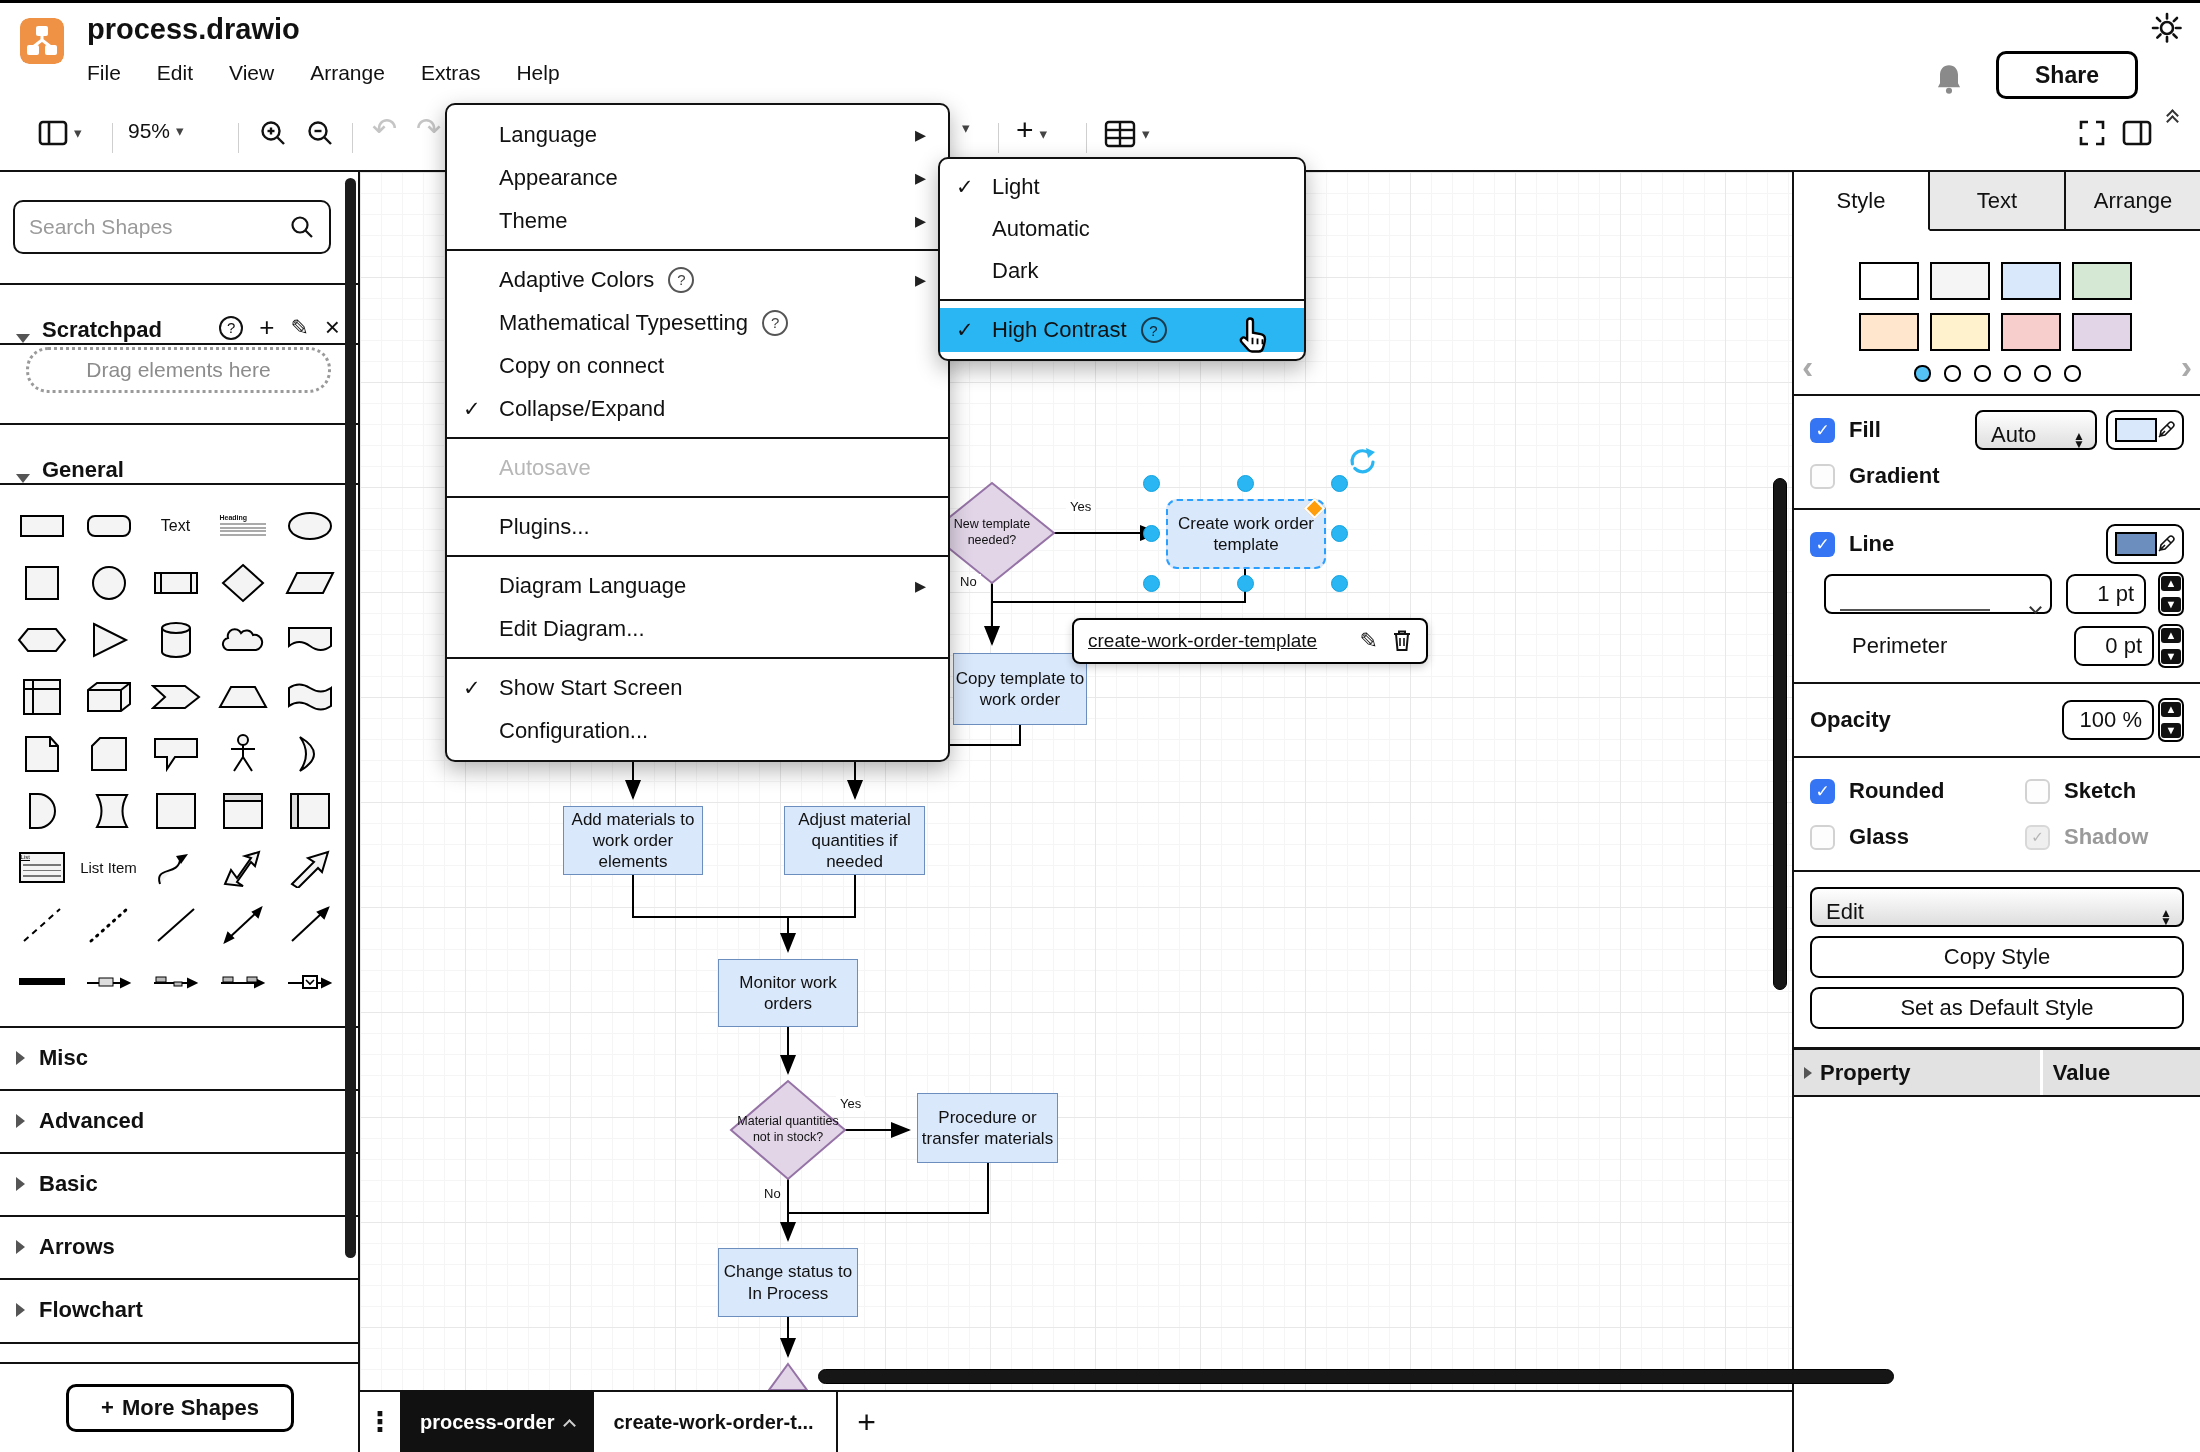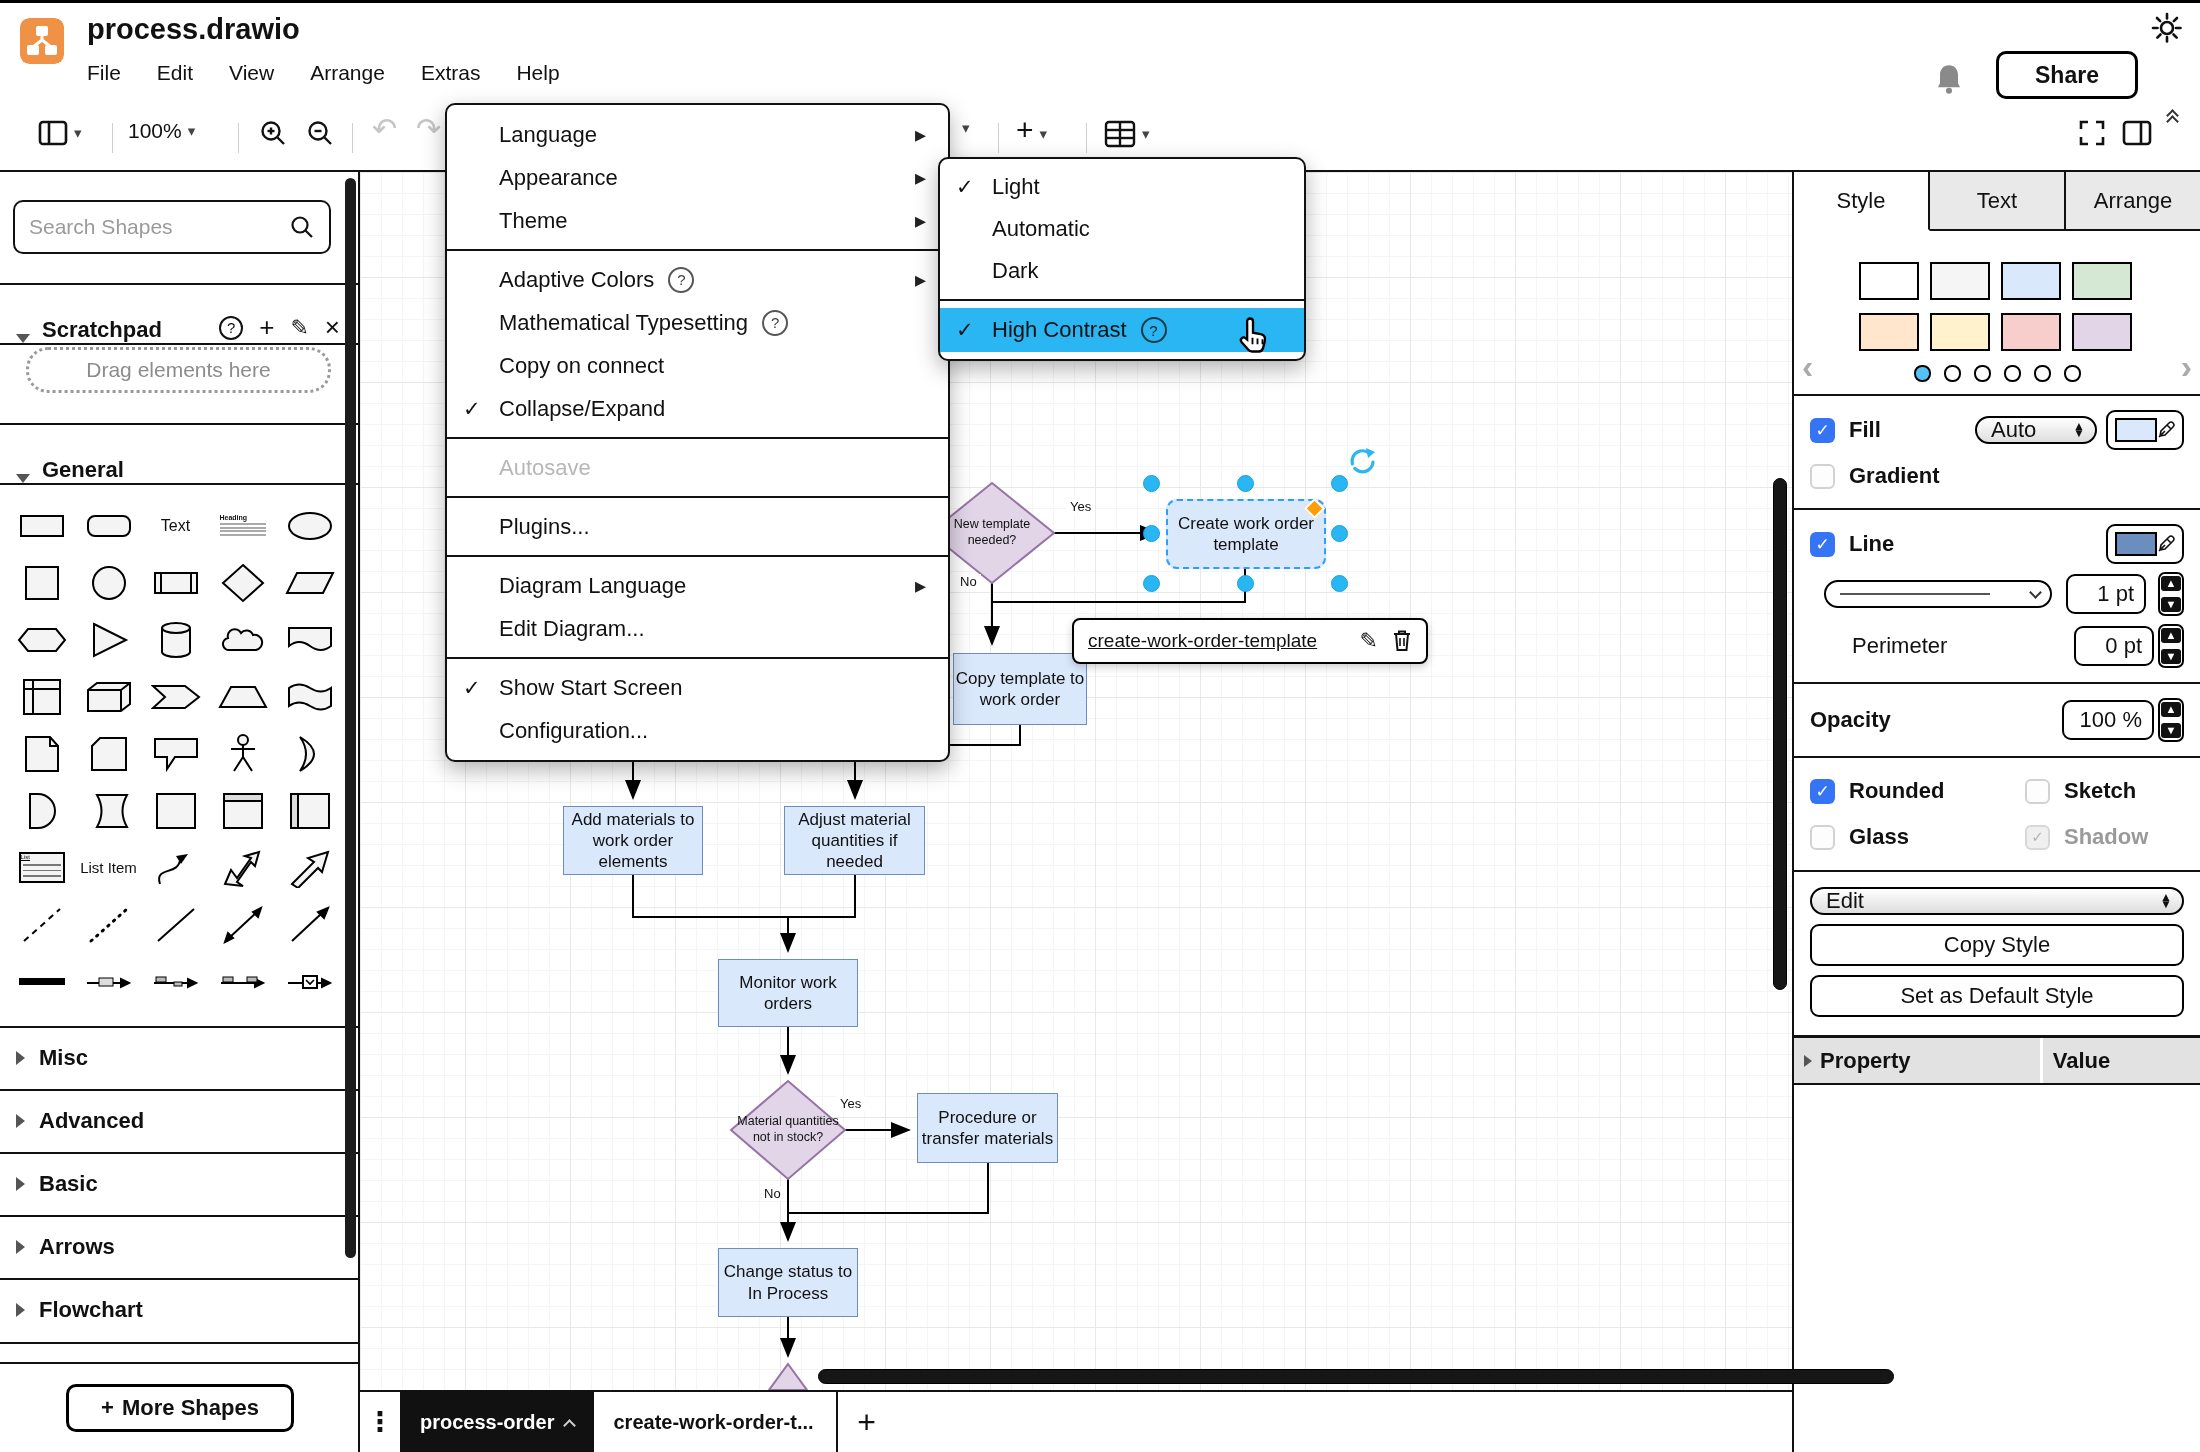--- a/index.html
+++ b/index.html
@@ -95,22 +95,22 @@
 .dots{position:absolute;left:0;top:186px;width:100%;display:flex;justify-content:center;gap:13px}
 .dot{width:17px;height:17px;border-radius:8px;border:2.5px solid #000;background:#fff}
 .dot.active{background:#54c2f5}
 .prow{display:flex;align-items:center;padding:0 16px}
 .psec{border-bottom:2px solid #111;padding:10px 0}
 .cb{width:25px;height:25px;border-radius:6px;display:flex;align-items:center;justify-content:center;flex:0 0 25px}
 .cb.on{background:#3574f2;color:#fff;font-size:17px;font-weight:700}
 .cb.off{background:#fdfdfd;border:2px solid #d2d2d2}
 .cb.dis{background:#efefef;border:2px solid #d8d8d8;color:#b3b3b3;font-size:15px}
 .plabel-b{font-weight:700;margin-left:14px}
-.macsel{height:28px;border:2px solid #000;border-radius:14px;background:linear-gradient(#fff,#dedede);
-  display:flex;align-items:center;padding:0 10px 0 14px;font-size:22px}
+.macsel{height:40px;border:2px solid #000;border-radius:8px;background:linear-gradient(#fff,#dedede);
+  display:flex;align-items:flex-end;padding:0 10px 0 14px;font-size:22px}
 .updown{margin-left:auto;display:flex;flex-direction:column;line-height:.62;font-size:12px}
 .colorbtn{width:78px;height:40px;border:2px solid #000;border-radius:9px;background:#fff;display:flex;align-items:center;justify-content:space-between;padding:0 7px}
 .colorbtn .swin{width:42px;height:24px;border:2px solid #000}
 .numfield{height:40px;border:2px solid #000;border-radius:9px;background:#fff;display:flex;align-items:center;justify-content:flex-end;padding:0 10px;font-size:22px}
 .spinner{width:26px;height:44px;border:2px solid #000;border-radius:7px;background:#fff;display:flex;flex-direction:column;align-items:center;justify-content:space-between;padding:2px 0;font-size:13px;margin-left:4px}
 .spinner span{background:#111;color:#fff;width:20px;text-align:center;border-radius:3px;font-size:11px;line-height:1.4}
 .pbtn{height:42px;border:2px solid #000;border-radius:9px;background:#fff;display:flex;align-items:center;justify-content:center;font-size:22px;margin:9px 16px 0}
 #prop-header{display:flex;border-top:3px solid #111;border-bottom:2px solid #111;margin-top:18px}
 #prop-header .ph{background:#e2e2e2;font-weight:700;height:45px;display:flex;align-items:center;padding-left:10px;gap:8px}
 
@@ -171,21 +171,21 @@
   <div id="toolbar">
     <div class="ticon" style="left:38px">
       <svg width="30" height="28" viewBox="0 0 30 28">
           <rect x="2" y="3" width="26" height="22" rx="3" fill="none" stroke="#111" stroke-width="2.6"></rect>
           <line x1="11" y1="3" x2="11" y2="25" stroke="#111" stroke-width="2.6"></line>
         </svg>
       <span class="dd">▾</span>
     </div>
     <div class="tsep" style="left:112px"></div>
     <div class="ticon" style="left:128px">
-      <span>100%</span>
+      <span>95%</span>
       <span class="dd">▾</span>
     </div>
     <div class="tsep" style="left:238px"></div>
     <div class="ticon" style="left:258px">
       <svg width="30" height="30" viewBox="0 0 30 30" fill="none" stroke="#111" stroke-width="2.4">
           <circle cx="13" cy="12" r="8.5"></circle>
           <line x1="19.5" y1="18.5" x2="26" y2="25"></line>
           <line x1="9.5" y1="12" x2="16.5" y2="12"></line>
           <line x1="13" y1="8.5" x2="13" y2="15.5"></line>
         </svg>

